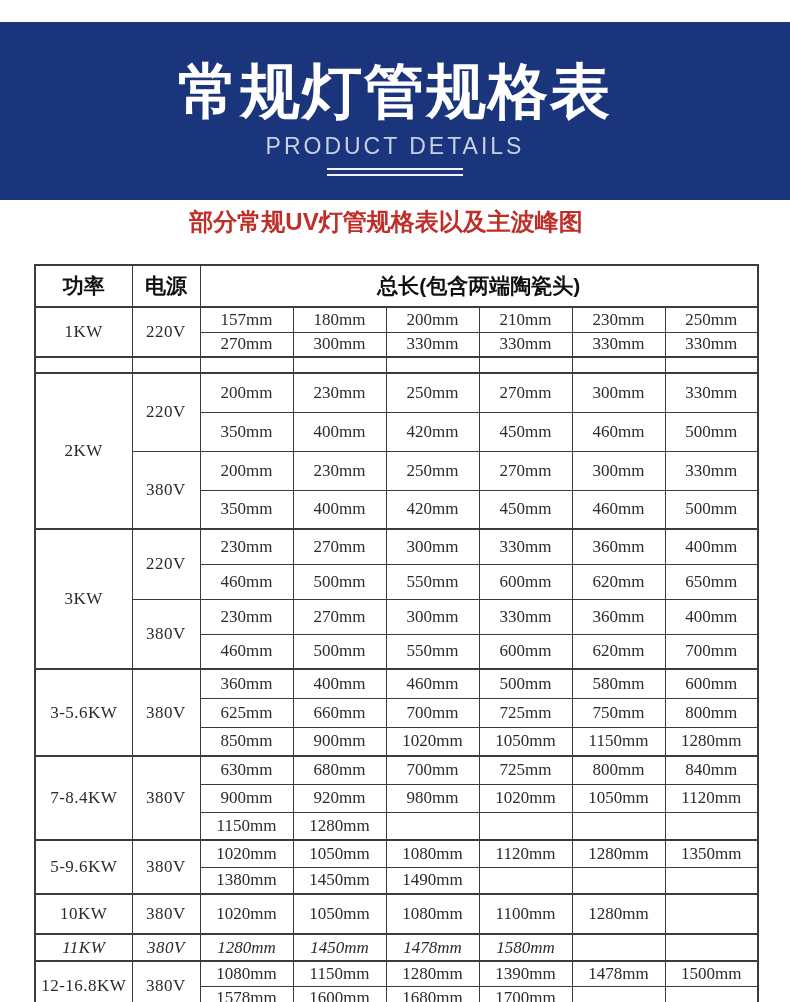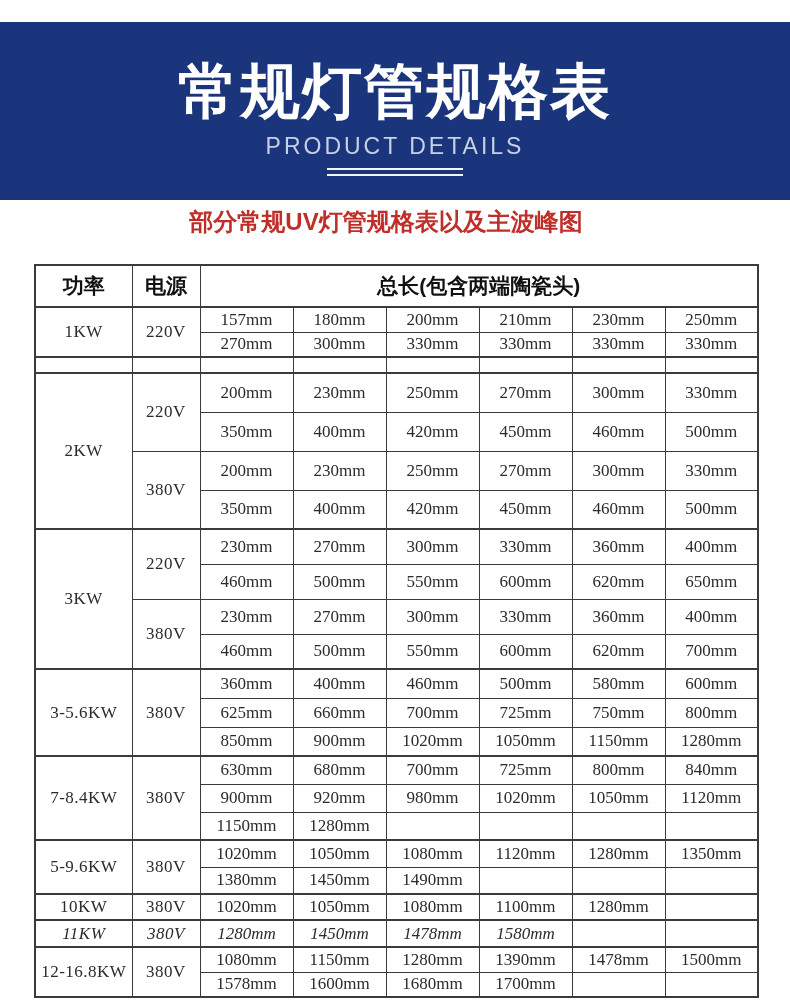--- a/index.html
+++ b/index.html
@@ -68,21 +68,21 @@
   tr.group-start td{border-top:2px solid #3b3b3b;}
 
   
   tr[data-group="0"]{height:25px;}
   tr[data-group="1"]{height:16px;}
   tr[data-group="2"]{height:39px;}
   tr[data-group="3"]{height:35px;}
   tr[data-group="4"]{height:29px;}
   tr[data-group="5"]{height:28px;}
   tr[data-group="6"]{height:27px;}
-  tr[data-group="7"]{height:26px;}
+  tr[data-group="7"]{height:40px;}
   tr[data-group="8"]{height:27px;font-style:italic;}
   tr[data-group="9"]{height:25px;}
 </style>
 </head>
 <body>
 
 <div class="page">
 
   <header class="banner">
     <h1 class="banner-title">常规灯管规格表</h1>

